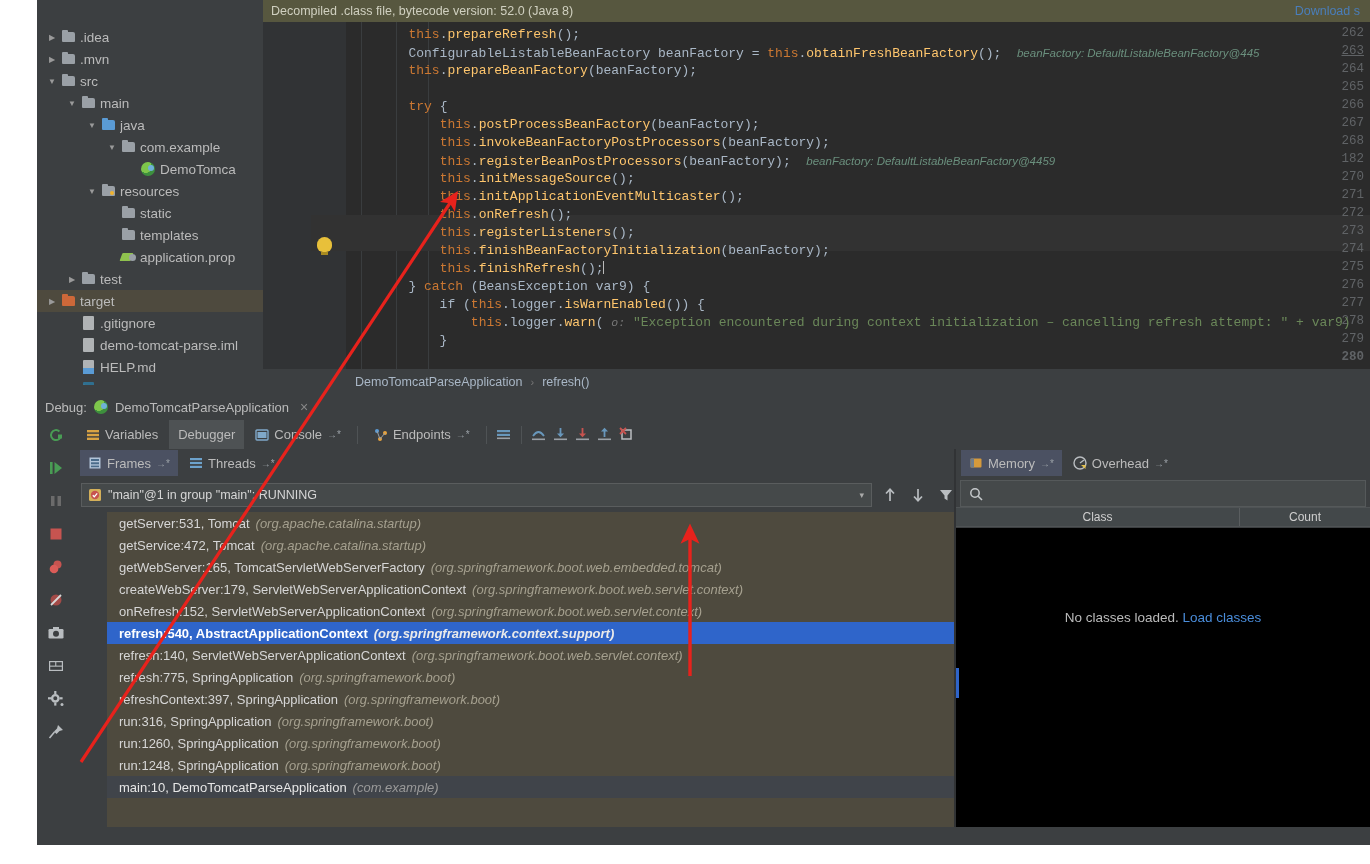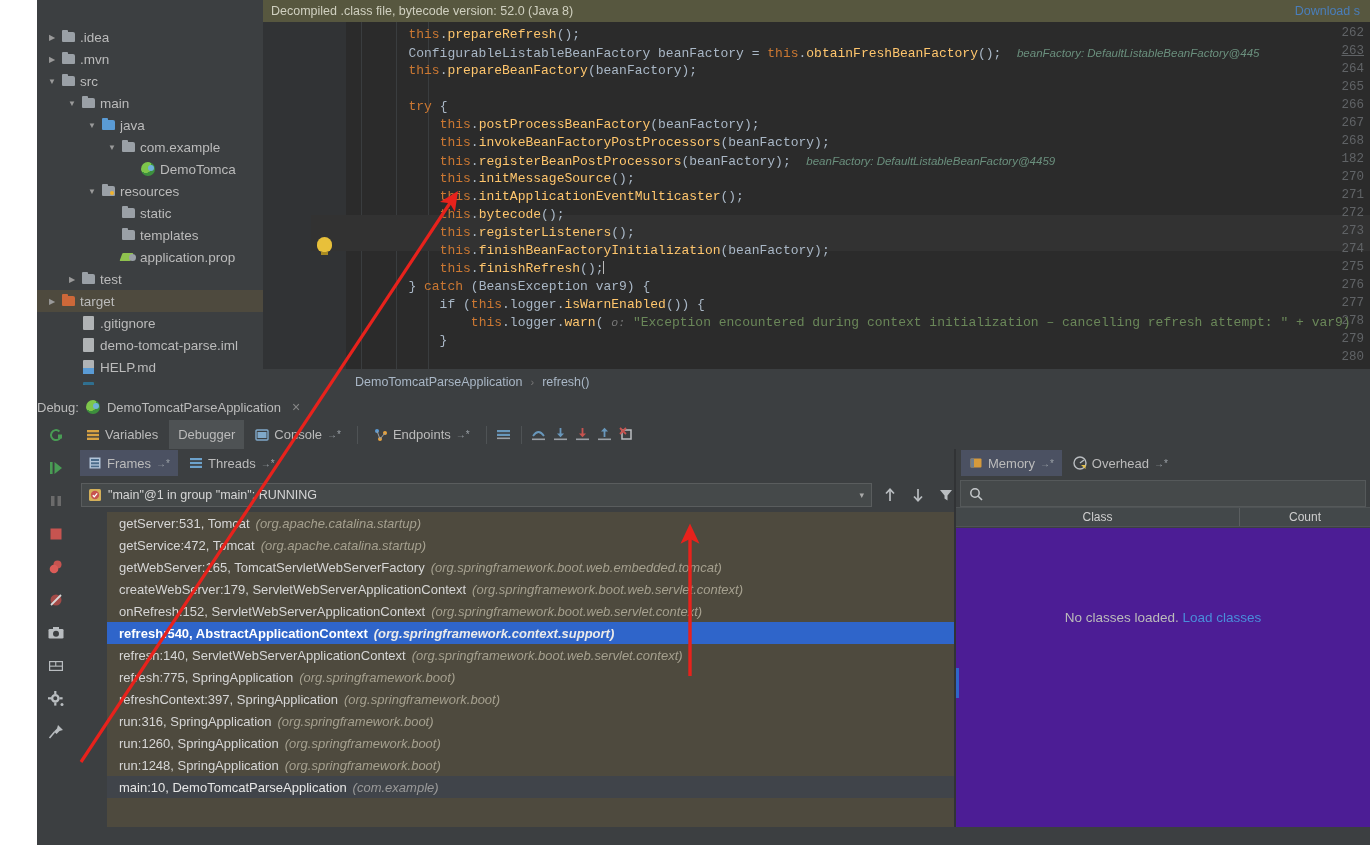--- a/index.html
+++ b/index.html
@@ -69,21 +69,21 @@
   .fold-vline { position:absolute; top:22px; bottom:0; width:1px; background:#3a3d3f; }
 
   
   .breadcrumb { position:absolute; left:226px; top:369px; width:1107px; height:25px; background:#3c3f41;
                 display:flex; align-items:center; padding-left:92px; font-size:12.5px; color:#a9b7c6; gap:8px; }
   .bc-sep { color:#777; font-size:11px; }
 
   
   .debugwin { position:absolute; left:0; top:394px; width:1333px; height:451px; background:#3c3f41; }
   .debug-title { position:absolute; left:0; top:0; height:26px; display:flex; align-items:center;
-                 gap:7px; font-size:13px; color:#bbbbbb; }
+                 gap:7px; padding-left:8px; font-size:13px; color:#bbbbbb; }
   .dt-close { color:#888; font-size:14px; margin-left:4px; }
 
   .vtoolbar { position:absolute; left:0; top:26px; width:38px; bottom:0; background:#3c3f41;
               display:flex; flex-direction:column; align-items:center; padding-top:4px; gap:11px; }
   .vt { width:22px; height:22px; display:flex; align-items:center; justify-content:center; }
 
   .tabsbar { position:absolute; left:38px; top:26px; right:0; height:29px; background:#3c3f41;
              display:flex; align-items:center; gap:2px; padding-left:2px; }
   .tab { height:29px; display:flex; align-items:center; gap:5px; padding:0 9px; font-size:13px; color:#bbbbbb; }
   .tab.active { background:#4e5254; }
@@ -115,21 +115,21 @@
   .memtabs { height:28px; display:flex; align-items:center; gap:3px; padding-left:5px; background:#3c3f41; }
   .memtab { height:26px; display:flex; align-items:center; gap:5px; padding:0 8px; font-size:13px; color:#bbbbbb; }
   .memtab.active { background:#4b5162; }
   .memsearch { height:27px; margin:3px 4px 0 4px; background:#45494a; border:1px solid #55595a;
                display:flex; align-items:center; padding-left:8px; gap:6px; }
   .memhdr { height:20px; display:flex; background:#43484a; border-top:1px solid #4f5355;
             border-bottom:1px solid #4f5355; font-size:12px; color:#cfcfcf; }
   .memhdr div { display:flex; align-items:center; justify-content:center; }
   .memhdr .c1 { flex:1; border-right:1px solid #5a5e60; }
   .memhdr .c2 { width:130px; }
-  .membody { position:absolute; left:0; right:0; top:79px; bottom:0; background:#4c1d95; }
+  .membody { position:absolute; left:0; right:0; top:79px; bottom:0; background:#000000; }
   .memempty { position:absolute; left:0; right:0; top:82px; text-align:center; font-size:13.5px; color:#bbbbbb; }
   .memempty a { color:#4a8ddb; text-decoration:none; }
   .mem-accent { position:absolute; left:0; top:140px; width:3px; height:30px; background:#2f65ca; }
 
   .v-split { position:absolute; left:917px; top:55px; width:2px; bottom:18px; background:#313335; }
 
   
   .annot { position:absolute; left:0; top:0; width:1370px; height:864px; pointer-events:none; }
 </style>
 </head>
@@ -306,36 +306,36 @@
           <div class="gnum" style="top: 170px;">270</div>
           <div class="gnum" style="top: 188px;">271</div>
           <div class="gnum" style="top: 206px;">272</div>
           <div class="gnum" style="top: 224px;">273</div>
           <div class="gnum" style="top: 242px;">274</div>
           <div class="gnum" style="top: 260px;">275</div>
           <div class="gnum" style="top: 278px;">276</div>
           <div class="gnum" style="top: 296px;">277</div>
           <div class="gnum" style="top: 314px;">278</div>
           <div class="gnum" style="top: 332px;">279</div>
-          <div class="gnum" style="top: 350px;">280</div>
+          <div class="gnum" style="top: 350px; font-weight: bold;">280</div>
           <div class="gnum" style="top: 368px;">281</div>
         </div>
     <div class="codearea">
       <div id="code-host">
             <div class="cline" style="top: 4px;">        <span class="kw">this</span>.<span class="fn">prepareRefresh</span>();</div>
             <div class="cline" style="top: 22px;">        ConfigurableListableBeanFactory beanFactory = <span class="kw">this</span>.<span class="fn">obtainFreshBeanFactory</span>();  <span class="hint">beanFactory: DefaultListableBeanFactory@445</span></div>
             <div class="cline" style="top: 40px;">        <span class="kw">this</span>.<span class="fn">prepareBeanFactory</span>(beanFactory);</div>
             <div class="cline" style="top: 58px;"></div>
             <div class="cline" style="top: 76px;">        <span class="kw">try</span> {</div>
             <div class="cline" style="top: 94px;">            <span class="kw">this</span>.<span class="fn">postProcessBeanFactory</span>(beanFactory);</div>
             <div class="cline" style="top: 112px;">            <span class="kw">this</span>.<span class="fn">invokeBeanFactoryPostProcessors</span>(beanFactory);</div>
             <div class="cline" style="top: 130px;">            <span class="kw">this</span>.<span class="fn">registerBeanPostProcessors</span>(beanFactory);  <span class="hint">beanFactory: DefaultListableBeanFactory@4459</span></div>
             <div class="cline" style="top: 148px;">            <span class="kw">this</span>.<span class="fn">initMessageSource</span>();</div>
             <div class="cline" style="top: 166px;">            <span class="kw">this</span>.<span class="fn">initApplicationEventMulticaster</span>();</div>
-            <div class="cline" style="top: 184px;">            <span class="kw">this</span>.<span class="fn">bytecode</span>();</div>
+            <div class="cline" style="top: 184px;">            <span class="kw">this</span>.<span class="fn">onRefresh</span>();</div>
             <div class="cline" style="top: 202px;">            <span class="kw">this</span>.<span class="fn">registerListeners</span>();</div>
             <div class="cline" style="top: 220px;">            <span class="kw">this</span>.<span class="fn">finishBeanFactoryInitialization</span>(beanFactory);</div>
             <div class="cline" style="top: 238px;">            <span class="kw">this</span>.<span class="fn">finishRefresh</span>();<span class="caret"></span></div>
             <div class="cline" style="top: 256px;">        } <span class="kw">catch</span> (BeansException var9) {</div>
             <div class="cline" style="top: 274px;">            if (<span class="kw">this</span>.logger.<span class="fn">isWarnEnabled</span>()) {</div>
             <div class="cline" style="top: 292px;">                <span class="kw">this</span>.logger.<span class="fn">warn</span>( <span class="phint">o:</span> <span class="str">"Exception encountered during context initialization – cancelling refresh attempt: " + var9)</span></div>
             <div class="cline" style="top: 310px;">            }</div>
             <div class="cline" style="top: 328px;"></div>
             <div class="cline" style="top: 346px;">            .();</div>
           </div>

